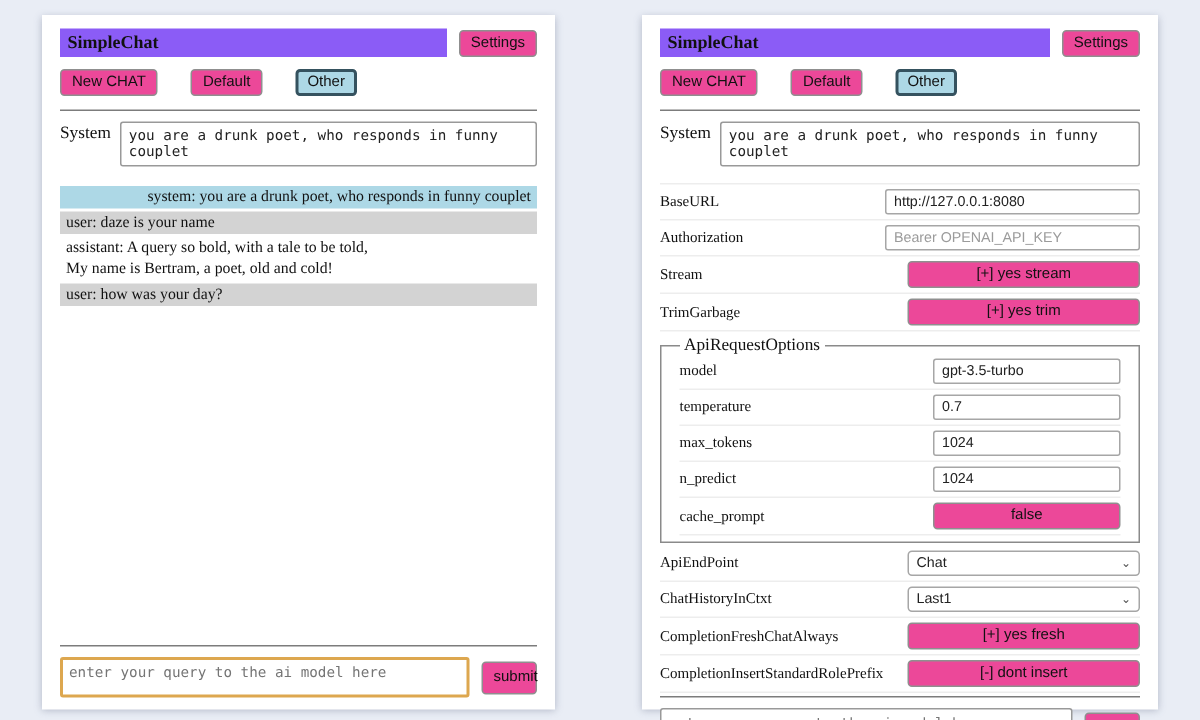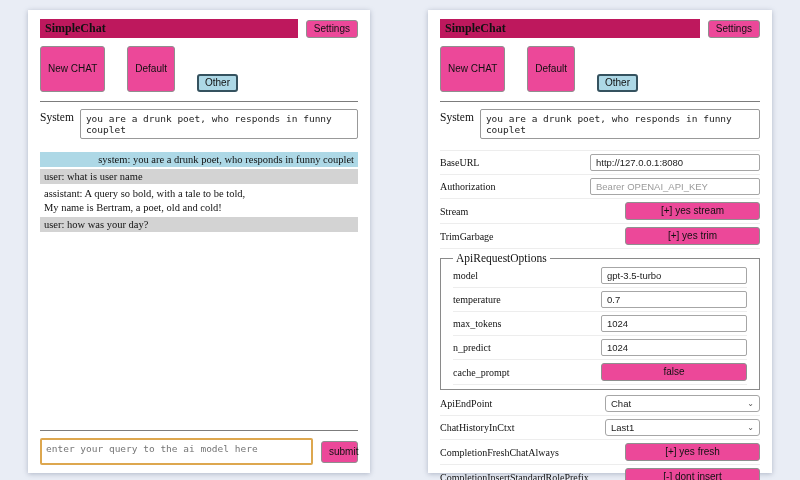--- a/index.html
+++ b/index.html
@@ -22,21 +22,21 @@
     display: flex;
     flex-direction: column;
   }
   .panel.left  { left: 28px;  width: 342px; }
   .panel.right { left: 428px; width: 344px; }
 
   
   .title-row { display: flex; align-items: center; gap: 8px; margin-top: 4px; }
   .title-bar {
     flex: 1;
-    background: #be185d;
+    background: #8b5cf6;
     font-weight: bold;
     font-size: 12px;
     padding: 2px 5px;
     color: #111;
   }
   .btn {
     font-family: "Liberation Sans", sans-serif;
     font-size: 10px;
     color: #111;
     background: #ec4899;
@@ -45,21 +45,20 @@
     padding: 2px 7px;
     line-height: 12px;
     cursor: pointer;
     white-space: nowrap;
   }
   .session-row { display: flex; gap: 22px; margin: 8px 0 7px 0; }
   .session-btn.selected {
     background: #add8e6;
     border: 2px solid #35525f;
     padding: 1px 6px;
-    margin-top: 28px;
   }
   hr.rule {
     border: none;
     border-top: 1px solid #7c7c7c;
     margin: 2px 0 0 0;
     width: 100%;
   }
   
   .system-row { display: flex; gap: 6px; margin: 7px 0 9px 0; }
   .system-label { font-size: 11.5px; color: #111; padding-top: 2px; }
@@ -106,21 +105,21 @@
     box-sizing: border-box;
     font-family: "Liberation Sans", sans-serif;
     font-size: 9.5px;
     color: #222;
     border: 1px solid #a6a6a6;
     border-radius: 2px;
     padding: 2px 5px;
     outline: none;
   }
   .ctl-input::placeholder { color: #9b9b9b; }
-  .ctl-btn { width: 135px; text-align: center; }
+  .ctl-btn { width: 155px; text-align: center; }
   .ctl-select {
     width: 155px;
     box-sizing: border-box;
     display: flex;
     align-items: center;
     justify-content: space-between;
     font-family: "Liberation Sans", sans-serif;
     font-size: 9.5px;
     color: #222;
     background: #fff;
@@ -135,21 +134,21 @@
     border: 1px solid #8a8a8a;
     margin: 3px 0 2px 0;
     padding: 0 12px 4px 12px;
   }
   fieldset.api-options legend {
     font-size: 11.5px;
     padding: 0 3px;
     color: #111;
   }
   fieldset .set-row:first-child { border-top: none; }
-  fieldset .ctl-input, fieldset .ctl-btn { width: 146px; }
+  fieldset .ctl-input, fieldset .ctl-btn { width: 125px; }
 
   .spacer { flex: 1; }
 
   
   .query-row { display: flex; gap: 8px; align-items: stretch; margin-top: 7px; }
   .query-input {
     flex: 1;
     height: 17px;
     resize: none;
     font-family: "DejaVu Sans Mono", monospace;
@@ -181,21 +180,21 @@
 
   <hr class="rule">
 
   <div class="system-row">
     <span class="system-label">System</span>
     <textarea class="system-textarea" spellcheck="false" style="">you are a drunk poet, who responds in funny couplet</textarea>
   </div>
 
   <div class="messages">
     <div class="msg system">system: you are a drunk poet, who responds in funny couplet</div>
-    <div class="msg user">user: what is user name</div>
+    <div class="msg user">user: daze is your name</div>
     <div class="msg assistant">assistant: A query so bold, with a tale to be told,
 My name is Bertram, a poet, old and cold!</div>
     <div class="msg user">user: how was your day?</div>
   </div>
 
   <div class="spacer"></div>
 
   <hr class="rule">
 
   <div class="query-row">

